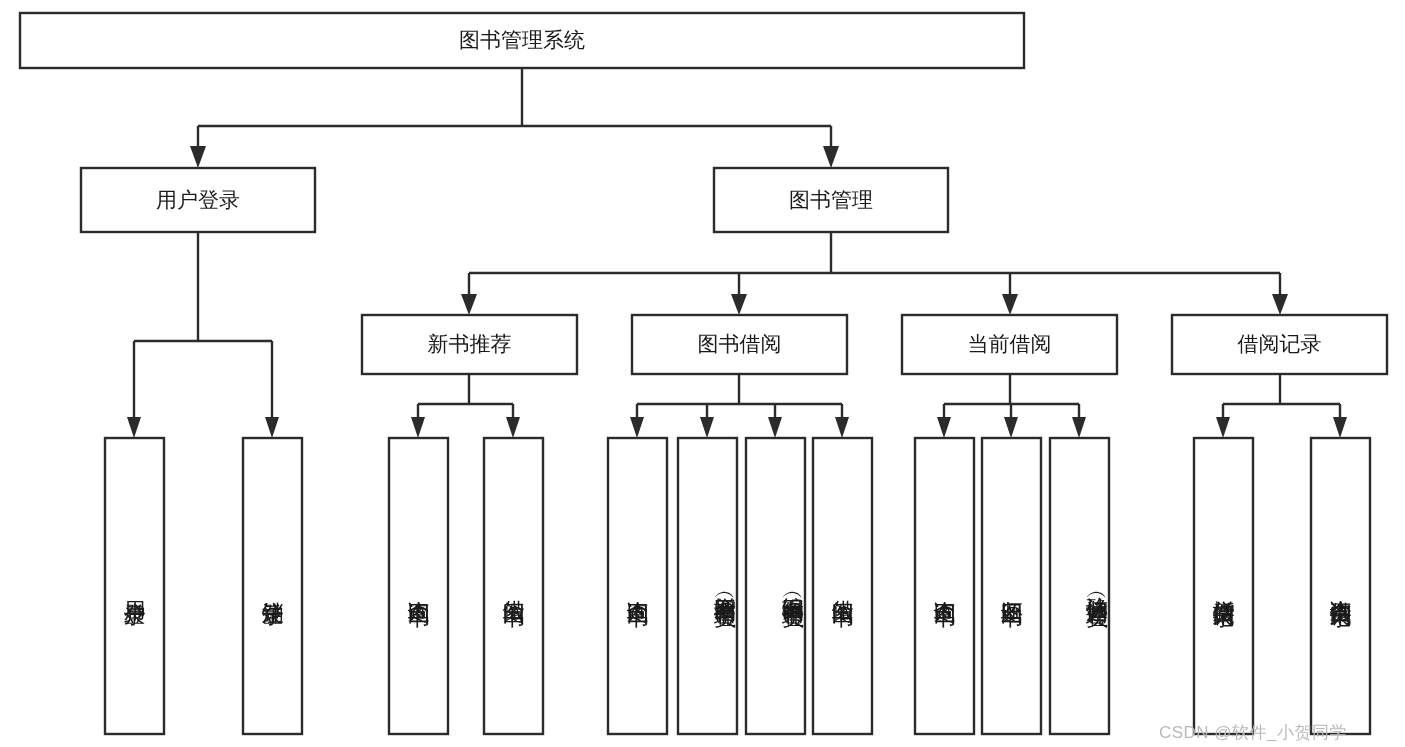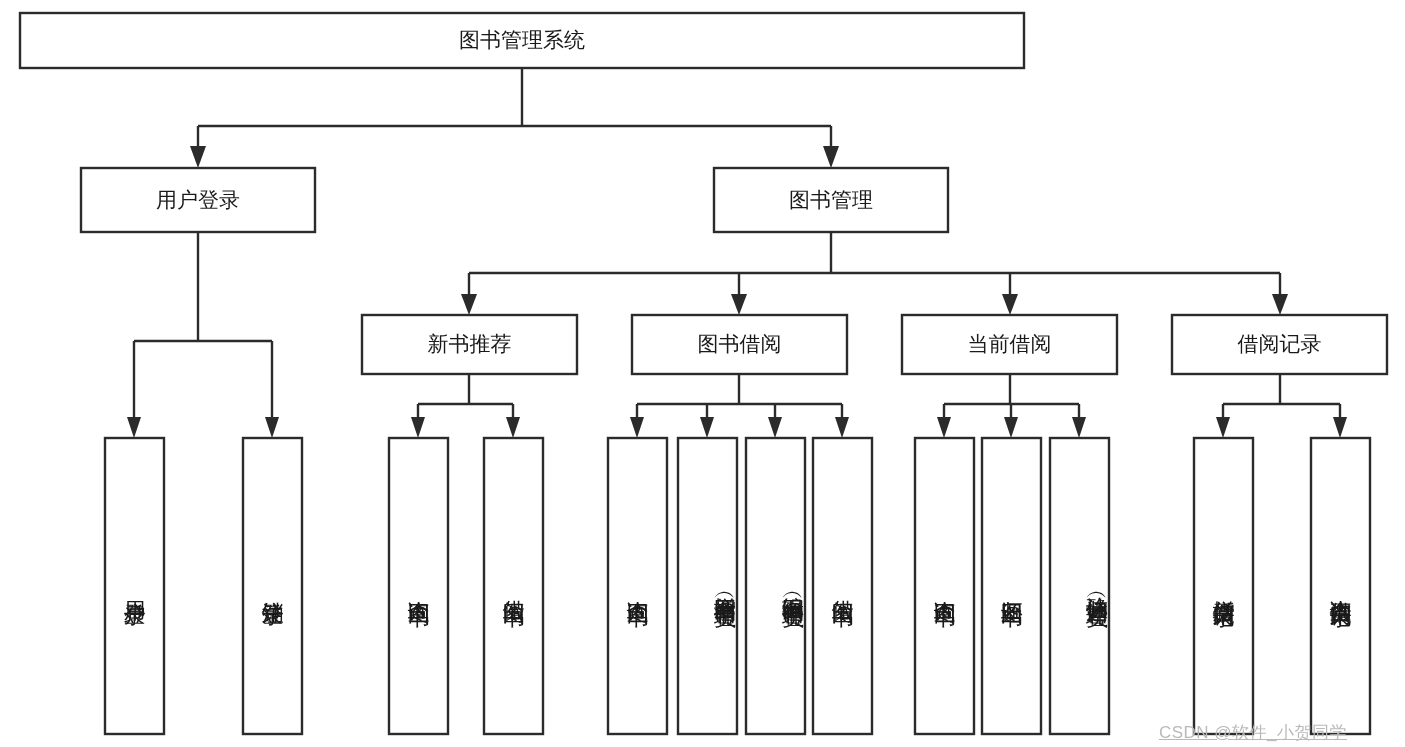--- a/index.html
+++ b/index.html
@@ -67,21 +67,20 @@
   }
   .watermark {
     position: absolute;
     right: 8px;
     bottom: 3px;
     font-family: "Liberation Sans", "DejaVu Sans", sans-serif;
     font-size: 17px;
     color: #b9b9b9;
     letter-spacing: 0.5px;
     white-space: nowrap;
-    text-decoration: underline;
   }
 </style>
 </head>
 <body>
 
 <div id="diagram-root">
 
   <svg class="diagram-svg" viewBox="0 0 1405 747" xmlns="http://www.w3.org/2000/svg">
 
     <g>

